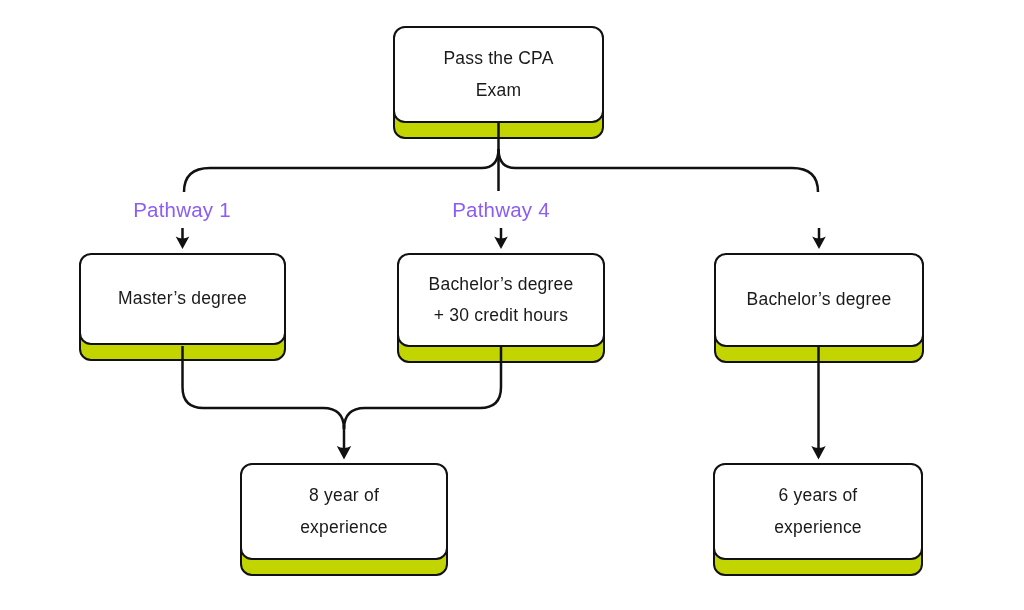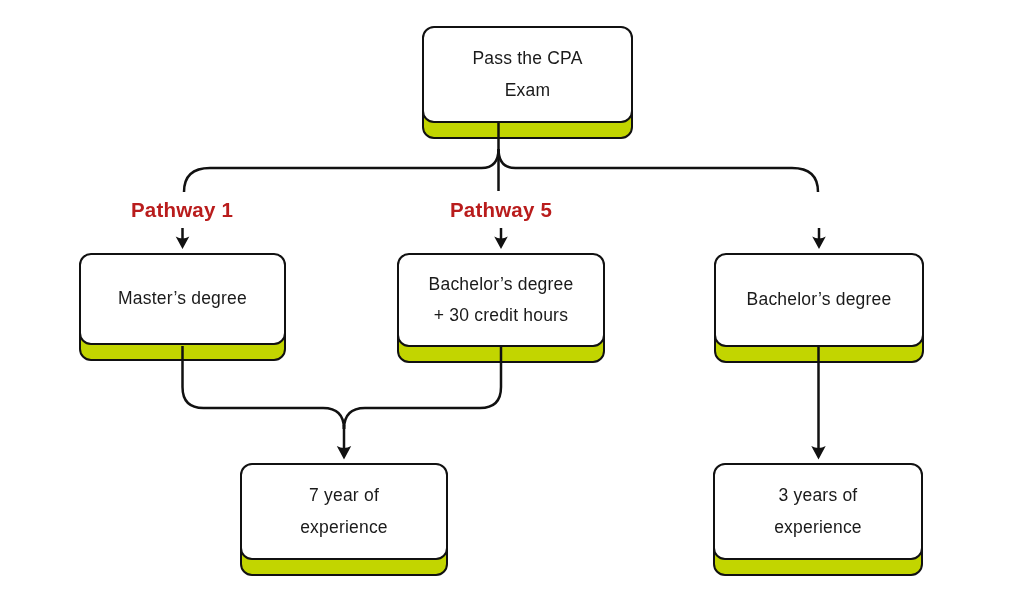--- a/index.html
+++ b/index.html
@@ -67,22 +67,22 @@
     line-height: 1.78;
     color: #1a1a1a;
     letter-spacing: 0.2px;
   }
 
   .pathway-label {
     position: absolute;
     width: 200px;
     text-align: center;
     font-size: 20.5px;
-    font-weight: 700;
-    color: #b91c1c;
+    font-weight: 400;
+    color: #8b5cf6;
     z-index: 1;
     letter-spacing: 0.2px;
   }
 </style>
 </head>
 <body>
 
 <div class="canvas">
 
   <svg class="connector-layer" width="1024" height="610" viewBox="0 0 1024 610">
@@ -114,30 +114,30 @@
       <path class="wire" d="M344 425 L344 448"></path>
       <path class="arrowhead" d="M336.8 446 Q344 450.2 351.2 446 L344 459.5 Z"></path>
     </g>
 
     <g>
       <path class="wire" d="M818.5 346 L818.5 448"></path>
       <path class="arrowhead" d="M811.3 446 Q818.5 450.2 825.7 446 L818.5 459.5 Z"></path>
     </g>
   </svg>
 
-  <div class="node" style="left:393px; top:26px; width:211px; height:97px;margin-left:29px;">
+  <div class="node" style="left:393px; top:26px; width:211px; height:97px;">
     <div class="node-accent"></div>
     <div class="node-face">
       <div class="node-text">Pass the CPA
 Exam</div>
     </div>
   </div>
 
   <div class="pathway-label" style="left:82px; top:198px;">Pathway 1</div>
-  <div class="pathway-label" style="left:401px; top:198px;">Pathway 5</div>
+  <div class="pathway-label" style="left:401px; top:198px;">Pathway 4</div>
 
   <div class="node" style="left:79px; top:253px; width:207px; height:92px;">
     <div class="node-accent"></div>
     <div class="node-face">
       <div class="node-text">Master’s degree</div>
     </div>
   </div>
 
   <div class="node" style="left:397px; top:253px; width:208px; height:94px;">
     <div class="node-accent"></div>
@@ -150,26 +150,26 @@
   <div class="node" style="left:714px; top:253px; width:210px; height:94px;">
     <div class="node-accent"></div>
     <div class="node-face">
       <div class="node-text">Bachelor’s degree</div>
     </div>
   </div>
 
   <div class="node" style="left:240px; top:463px; width:208px; height:97px;">
     <div class="node-accent"></div>
     <div class="node-face">
-      <div class="node-text">7 year of
+      <div class="node-text">8 year of
 experience</div>
     </div>
   </div>
 
   <div class="node" style="left:713px; top:463px; width:210px; height:97px;">
     <div class="node-accent"></div>
     <div class="node-face">
-      <div class="node-text">3 years of
+      <div class="node-text">6 years of
 experience</div>
     </div>
   </div>
 
 </div>
 
 </body></html>

